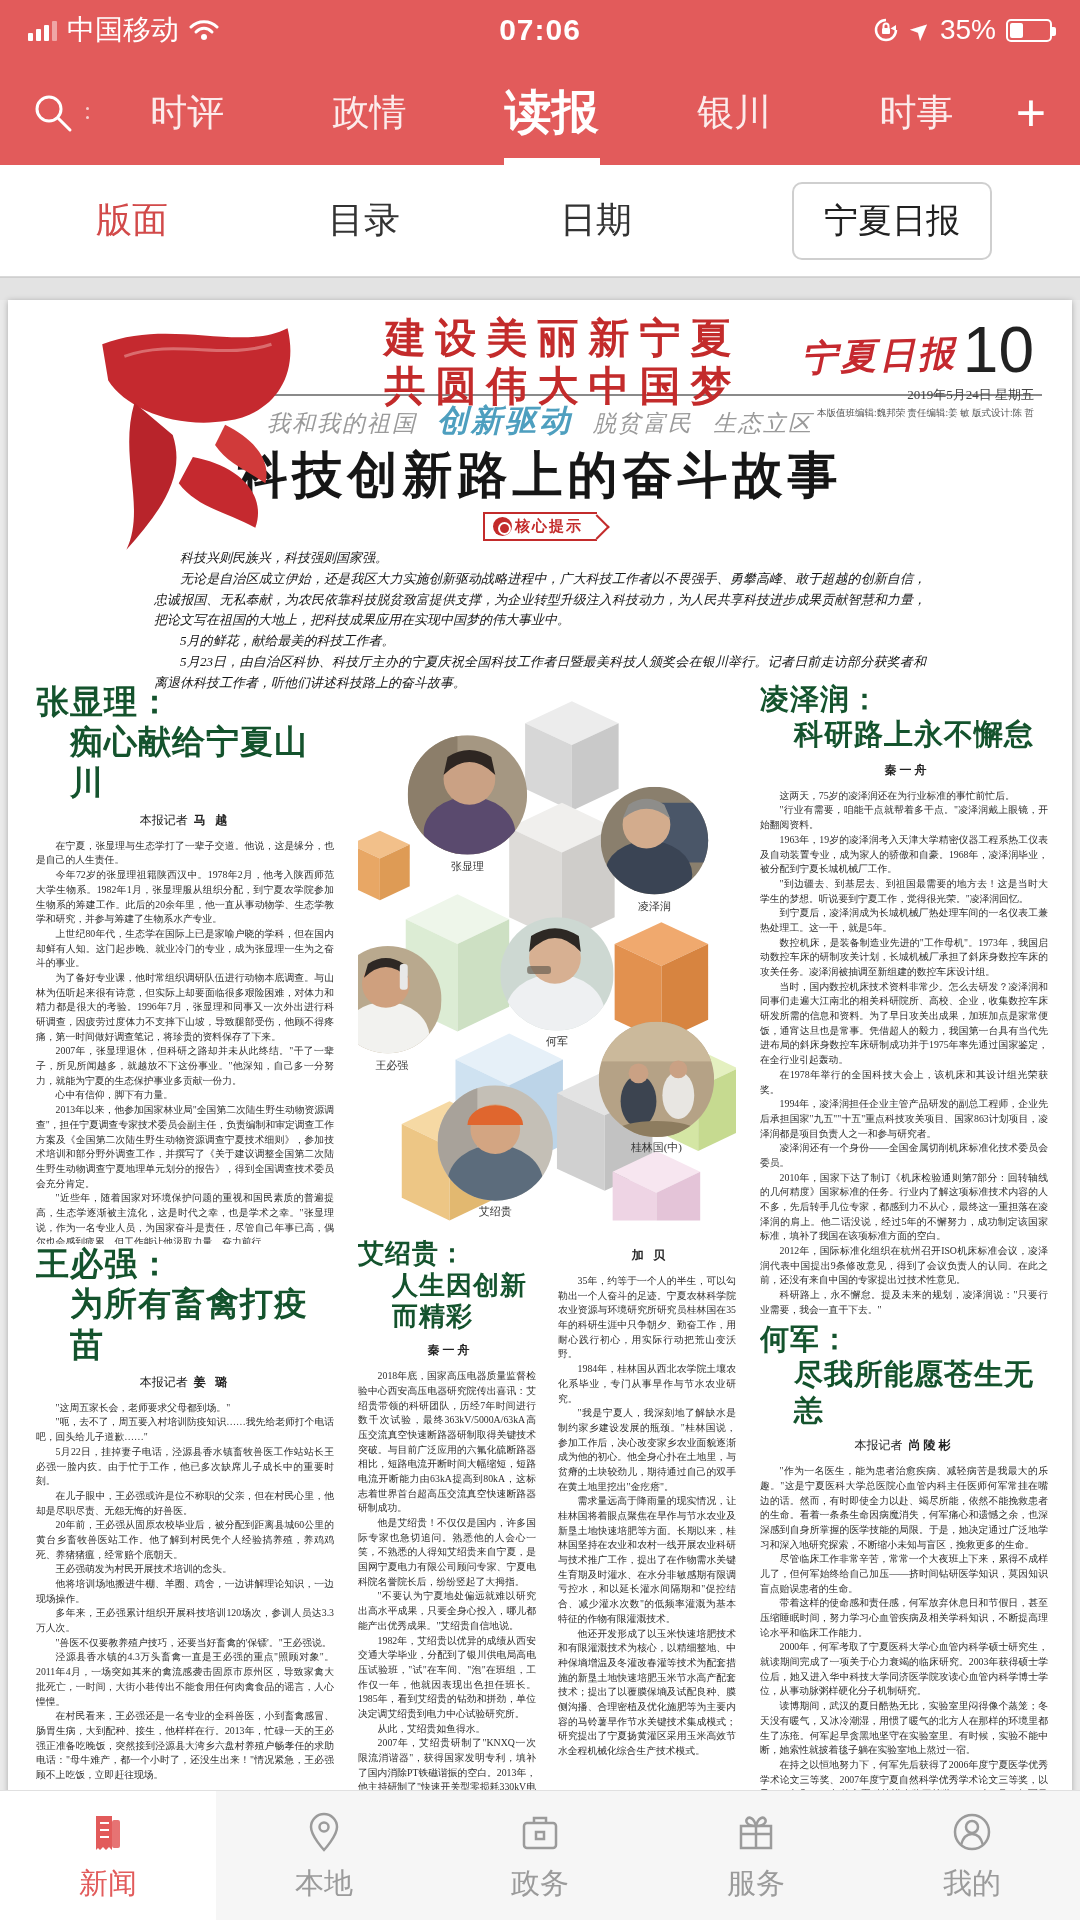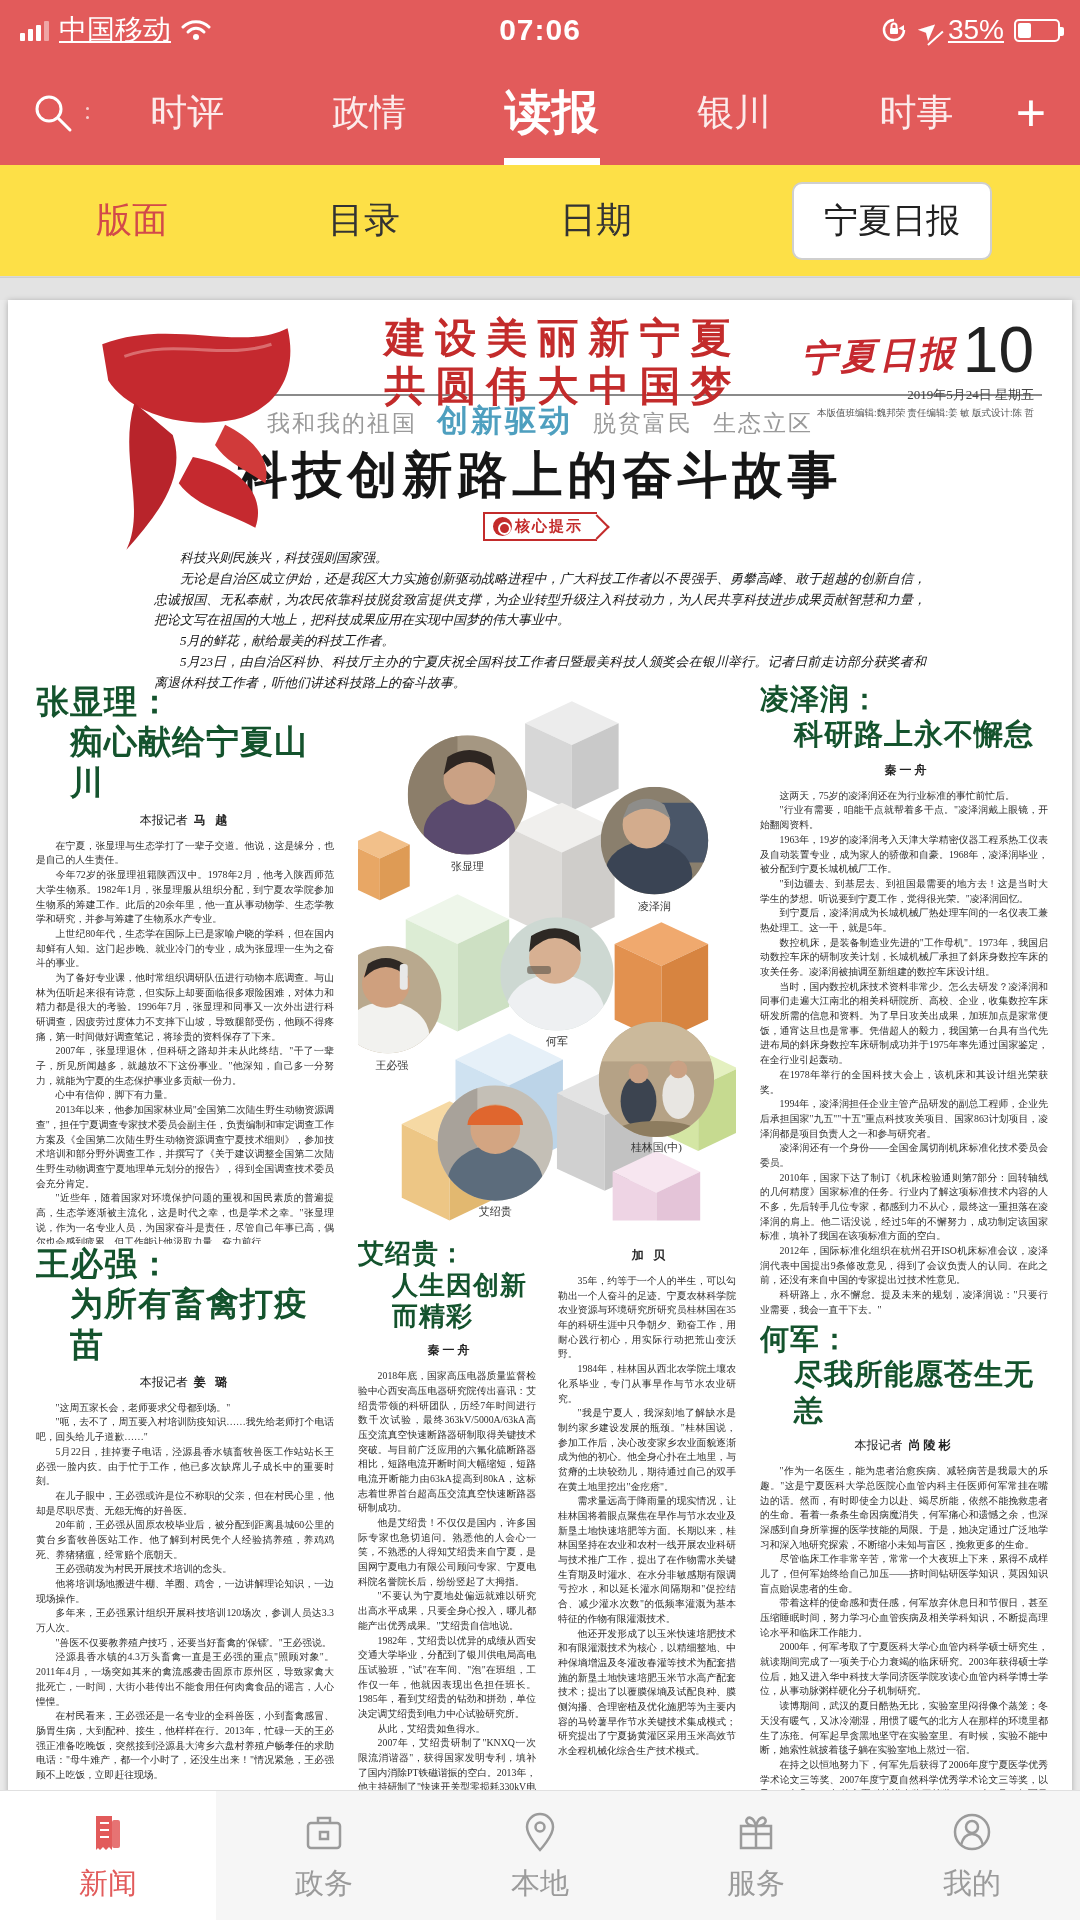--- a/index.html
+++ b/index.html
@@ -3,21 +3,21 @@
 <meta charset="utf-8">
 <style>
   * { margin:0; padding:0; box-sizing:border-box; }
   html,body { width:1080px; height:1920px; overflow:hidden; background:#eaeaea;
     font-family:"Liberation Sans", sans-serif; }
   .app { position:absolute; inset:0; }
 
   
   .chrome { position:absolute; left:0; top:0; width:1080px; height:165px; background:#E25B5B; }
   .statusbar { position:absolute; left:0; top:0; width:100%; height:60px; display:flex;
-    align-items:center; justify-content:space-between; padding:0 20px; color:#fff;text-decoration:underline; }
+    align-items:center; justify-content:space-between; padding:0 28px; color:#fff; }
   .sb-left,.sb-right { display:flex; align-items:center; gap:10px; }
   .sig { display:flex; align-items:flex-end; gap:3px; height:22px; }
   .sig i { display:block; width:5px; background:#fff; border-radius:1px; }
   .sig i:nth-child(1){height:8px}.sig i:nth-child(2){height:12px}
   .sig i:nth-child(3){height:16px}.sig i:nth-child(4){height:20px;background:rgba(255,255,255,.45)}
   .carrier { font-size:28px; }
   .sb-time { font-size:30px; font-weight:bold; letter-spacing:1px; position:absolute; left:50%; transform:translateX(-50%); }
   .pct { font-size:28px; }
   .batt { width:46px; height:23px; border:2px solid #fff; border-radius:5px; position:relative; }
   .batt::before { content:""; position:absolute; left:2px; top:2px; bottom:2px; width:13px; background:#fff; border-radius:2px; }
@@ -27,21 +27,21 @@
   .tabbar { position:absolute; left:0; top:60px; width:100%; height:105px; display:flex; align-items:center; padding:0 26px; }
   .tab { position:relative; flex:1; text-align:center; color:rgba(255,255,255,.88); font-size:37px; height:100%;
     display:flex; align-items:center; justify-content:center; }
   .tab.active { color:#fff; font-size:47px; font-weight:bold; }
   .tab .underline { position:absolute; bottom:0; left:50%; transform:translateX(-50%); width:96px; height:7px; background:#fff; }
   .dotsep { width:4px; display:flex; flex-direction:column; gap:6px; margin:0 6px; }
   .dotsep i { width:3px; height:3px; background:rgba(255,255,255,.7); border-radius:50%; }
   .plus { color:#fff; font-size:52px; font-weight:300; padding:0 8px; line-height:1; }
 
   
-  .subnav { position:absolute; left:0; top:165px; width:1080px; height:112px; background:#fde047;
+  .subnav { position:absolute; left:0; top:165px; width:1080px; height:112px; background:#ffffff;
     display:flex; align-items:center; padding:0 88px 0 96px; justify-content:space-between;
     border-bottom:1px solid #d9d9d9; }
   .subnav .sn-item { font-size:36px; color:#333; }
   .subnav .sn-item.active { color:#D24A4A; }
   .paper-btn { border:2px solid #cfcfcf; border-radius:10px; padding:14px 30px; font-size:34px; color:#222; background:#fff; }
 
   .gapband { position:absolute; left:0; top:277px; width:1080px; height:23px; background:#e3e3e3; border-top:1px solid #cfcfcf; }
 
   
   .paper { position:absolute; left:8px; right:8px; top:300px; height:1901px; background:#fff;
@@ -49,21 +49,21 @@
   .flag { position:absolute; left:66px; top:16px; width:272px; height:252px; z-index:3; }
   .slogans { position:absolute; left:330px; top:14px; width:450px; text-align:center; z-index:2; }
   .slogans div { font-size:41px; font-weight:bold; color:#C32B2B; letter-spacing:10px; line-height:1.18; }
   .masthead { position:absolute; right:38px; top:18px; text-align:right; z-index:2; }
   .mh-row { display:flex; align-items:flex-start; justify-content:flex-end; gap:6px; }
   .mh-script { font-size:36px; color:#C5292F; font-style:italic; font-weight:bold; transform:rotate(-2deg); letter-spacing:3px; margin-top:14px; }
   .mh-num { font-size:64px; color:#222; font-weight:400; line-height:1; font-family:"Liberation Sans",sans-serif; }
   .mh-date { font-size:13px; color:#444; margin-top:4px; }
   .mh-editors { font-size:9.5px; color:#555; margin-top:3px; }
   .hdr-rule { position:absolute; top:94px; left:228px; right:30px; border-top:2px solid #8a8a8a; z-index:1; }
-  .subslogan { position:absolute; top:100px; left:0; width:100%; text-align:center; z-index:2; }
+  .subslogan { position:absolute; top:100px; left:0; width:100%; text-align:center; z-index:2;font-style:italic; }
   .subslogan .g { font-size:23px; color:#9a9a9a; letter-spacing:2px; margin:0 8px; font-family:"Liberation Sans",sans-serif; }
   .subslogan .b { font-size:31px; color:#4E9FBF; font-weight:bold; letter-spacing:3px; margin:0 8px; font-family:"Liberation Sans",sans-serif; }
   .headline { position:absolute; top:142px; left:0; width:100%; text-align:center;
     font-size:50px; font-weight:bold; color:#161616; letter-spacing:5px; font-family:"Liberation Sans",sans-serif; }
   .badge-wrap { position:absolute; top:212px; left:0; width:100%; text-align:center; }
   .badge { display:inline-flex; align-items:center; gap:3px; border:2px solid #C32B2B; border-right:none;
     padding:3px 14px 3px 8px; position:relative; }
   .badge::after { content:""; position:absolute; right:-9px; top:50%; width:16px; height:16px;
     border-top:2px solid #C32B2B; border-right:2px solid #C32B2B; transform:translateY(-50%) rotate(45deg); background:#fff; }
   .badge-dot { width:19px; height:19px; border-radius:50%; background:#C32B2B; position:relative; }
@@ -455,32 +455,32 @@
         <path d="M12 8 h16 v34 l-3 -3 -3 3 -3 -3 -3 3 -2 -2 -2 2 Z" fill="#E25B5B"></path>
         <rect x="28" y="12" width="8" height="28" rx="2" fill="#E25B5B" opacity=".85"></rect>
         <line x1="16" y1="15" x2="25" y2="15" stroke="#fff" stroke-width="2"></line>
         <line x1="16" y1="22" x2="25" y2="22" stroke="#fff" stroke-width="2"></line>
         <line x1="16" y1="29" x2="25" y2="29" stroke="#fff" stroke-width="2"></line>
       </svg>
       <span class="bn-label">新闻</span>
     </div>
     <div class="bn-item">
       <svg width="48" height="48" viewBox="0 0 48 48">
+        <path d="M24 6 a13 13 0 0 1 13 13 c0 9 -13 23 -13 23 s-13 -14 -13 -23 a13 13 0 0 1 13 -13 Z" fill="none" stroke="#9b9b9b" stroke-width="2.5"></path>
+        <circle cx="24" cy="19" r="4.5" fill="none" stroke="#9b9b9b" stroke-width="2.5"></circle>
+      </svg>
+      <span class="bn-label">本地</span>
+    </div>
+    <div class="bn-item">
+      <svg width="48" height="48" viewBox="0 0 48 48">
         <rect x="8" y="15" width="32" height="25" rx="3" fill="none" stroke="#9b9b9b" stroke-width="2.5"></rect>
         <path d="M18 15 v-5 h12 v5" fill="none" stroke="#9b9b9b" stroke-width="2.5"></path>
         <rect x="20" y="24" width="8" height="7" fill="none" stroke="#9b9b9b" stroke-width="2.5"></rect>
       </svg>
       <span class="bn-label">政务</span>
-    </div>
-    <div class="bn-item">
-      <svg width="48" height="48" viewBox="0 0 48 48">
-        <path d="M24 6 a13 13 0 0 1 13 13 c0 9 -13 23 -13 23 s-13 -14 -13 -23 a13 13 0 0 1 13 -13 Z" fill="none" stroke="#9b9b9b" stroke-width="2.5"></path>
-        <circle cx="24" cy="19" r="4.5" fill="none" stroke="#9b9b9b" stroke-width="2.5"></circle>
-      </svg>
-      <span class="bn-label">本地</span>
     </div>
     <div class="bn-item">
       <svg width="48" height="48" viewBox="0 0 48 48">
         <rect x="9" y="18" width="30" height="22" fill="none" stroke="#9b9b9b" stroke-width="2.5"></rect>
         <line x1="24" y1="18" x2="24" y2="40" stroke="#9b9b9b" stroke-width="2.5"></line>
         <line x1="9" y1="26" x2="39" y2="26" stroke="#9b9b9b" stroke-width="2.5"></line>
         <path d="M24 18 c-8 0 -11 -4 -9 -7 c2 -3 7 -1 9 7 c2 -8 7 -10 9 -7 c2 3 -1 7 -9 7 Z" fill="none" stroke="#9b9b9b" stroke-width="2.5"></path>
       </svg>
       <span class="bn-label">服务</span>
     </div>

